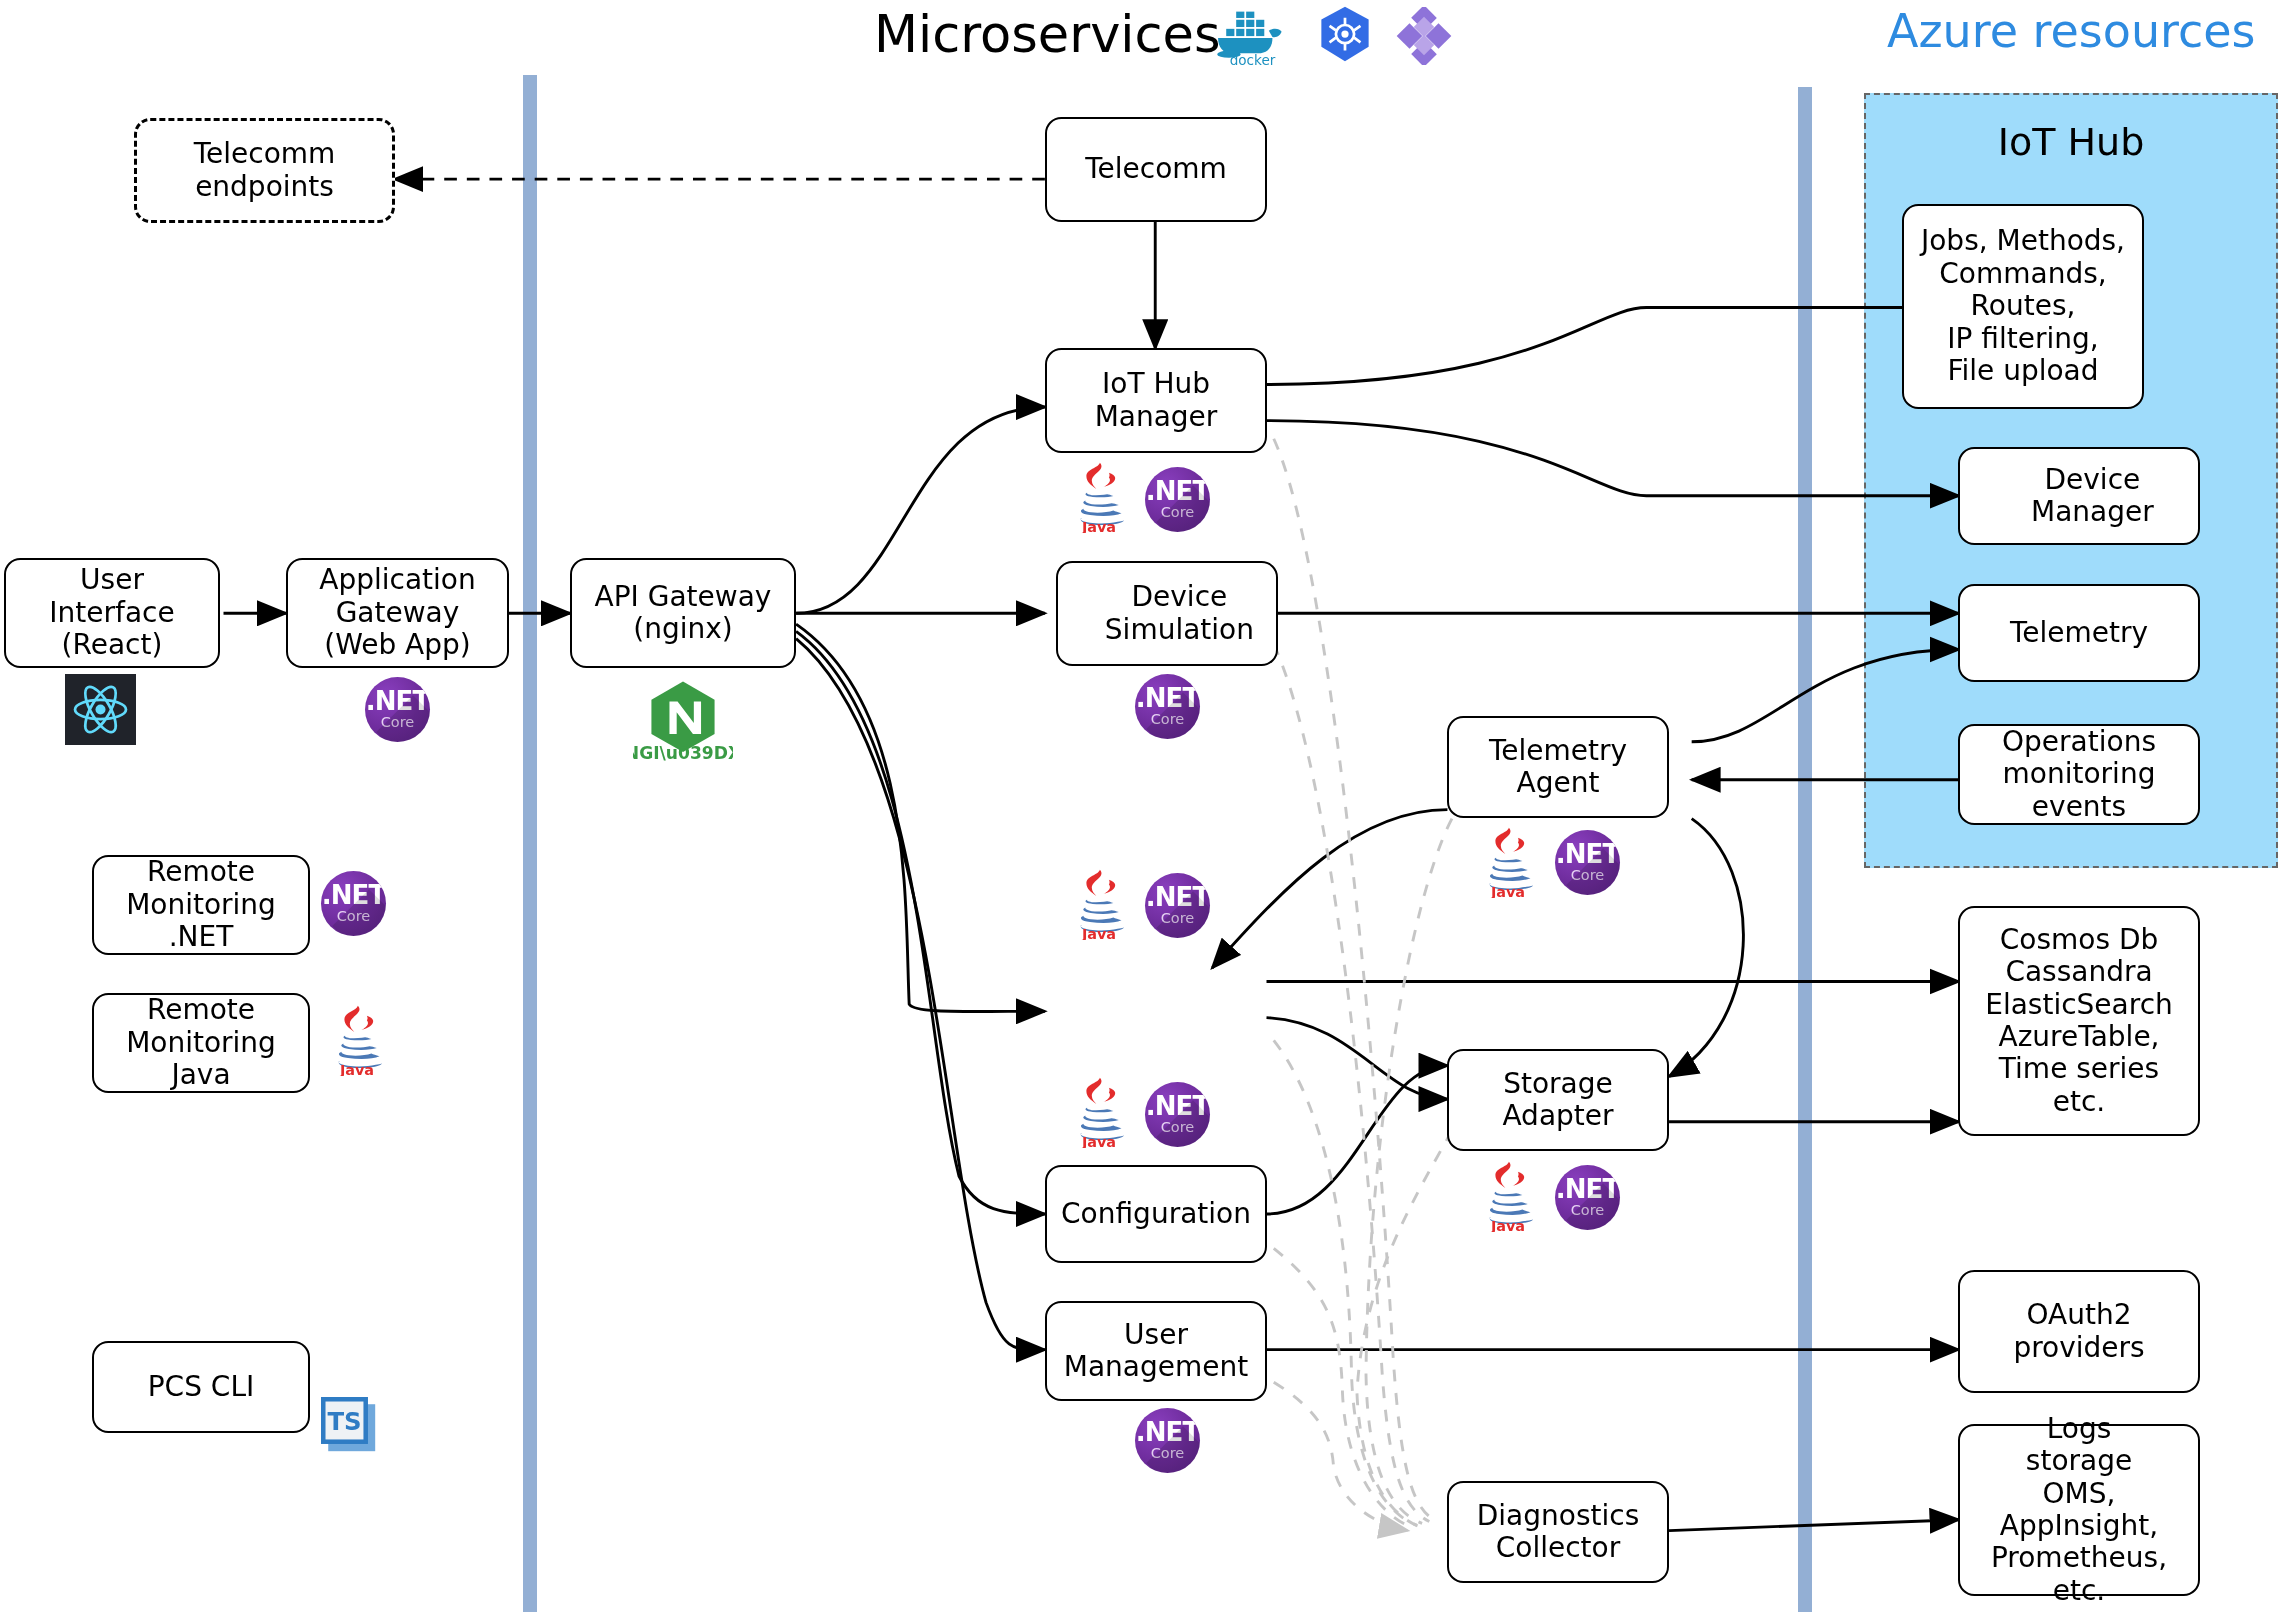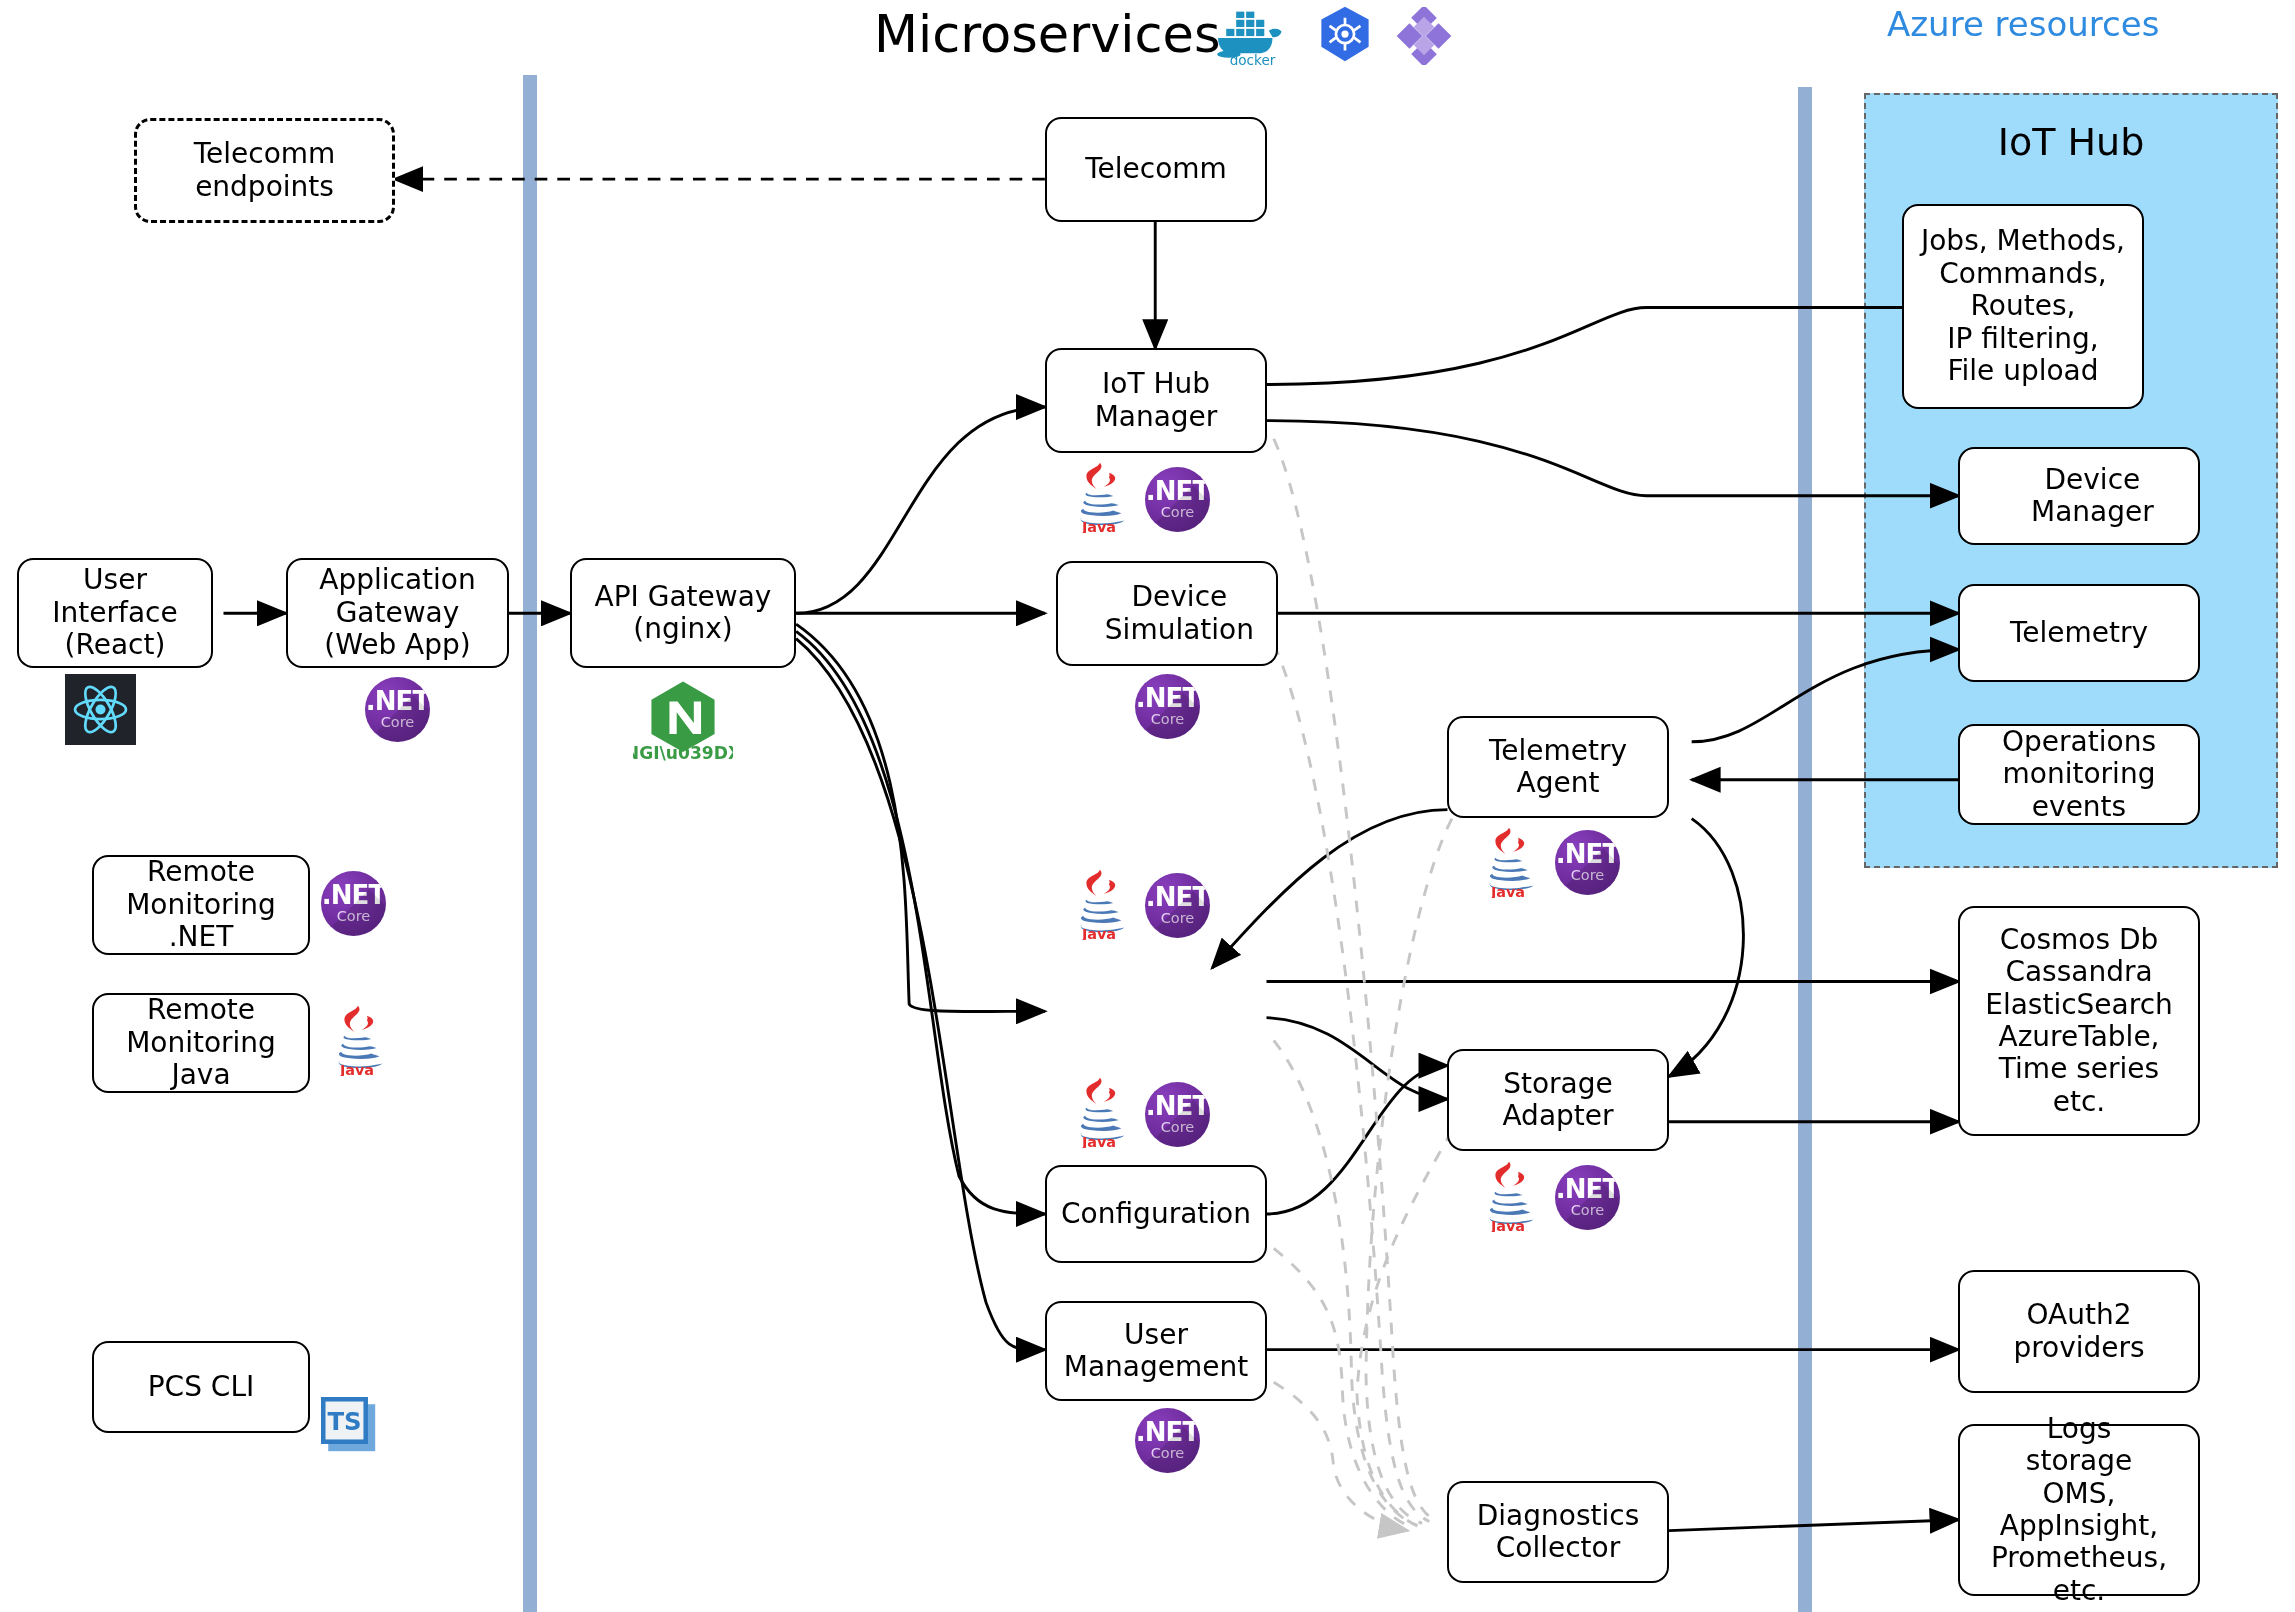--- a/index.html
+++ b/index.html
@@ -3,21 +3,21 @@
 <meta charset="utf-8">
 <style>
   html,body{margin:0;padding:0;background:#ffffff;}
   body{width:2296px;height:1612px;position:relative;overflow:hidden;
        font-family:"DejaVu Sans","Liberation Sans",sans-serif;}
   #stage{position:absolute;left:0;top:0;width:2296px;height:1612px;}
 
   .swimlane{position:absolute;background:#93AFD4;}
 
   .title{position:absolute;color:#000000;font-size:51px;white-space:nowrap;}
-  .title-azure{position:absolute;color:#2E8BE0;font-size:34px;white-space:nowrap;}
+  .title-azure{position:absolute;color:#2E8BE0;font-size:46px;white-space:nowrap;}
 
   .panel{position:absolute;background:#9FDCFB;border:2.7px dashed #666666;
          box-sizing:border-box;}
   .panel-title{position:absolute;color:#000000;font-size:38px;
                white-space:nowrap;text-align:center;}
 
   .node{position:absolute;box-sizing:border-box;background:#ffffff;
         border:2.7px solid #000000;border-radius:16.3px;
         display:flex;align-items:center;justify-content:center;
         text-align:center;line-height:1.16;color:#000000;font-size:28px;
@@ -163,21 +163,21 @@
     <path class="gl" d="M1605,1250 C1560,1330 1506,1420 1500,1540 C1504,1636 1538,1676 1570,1688"></path>
     <path class="gl" d="M1408,1380 C1470,1430 1482,1470 1484,1540 C1488,1630 1528,1676 1560,1688"></path>
     <path class="gl" d="M1408,1528 C1460,1560 1472,1590 1474,1620 C1480,1660 1520,1686 1556,1692" marker-end="url(#arg)"></path>
   </svg>
 
   <div class="node dashed" style="left:134px;top:118px;width:261px;height:105px;">
     <span class="lbl">Telecomm
 endpoints</span>
   </div>
 
-  <div class="node" style="left:17px;top:558px;width:196px;height:110px;">
+  <div class="node" style="left:4px;top:558px;width:216px;height:110px;">
     <span class="lbl">User Interface
 (React)</span>
   </div>
 
   <svg class="react" style="left:65px;top:674px;" viewBox="0 0 78 78">
     <rect width="78" height="78" fill="#20232A"></rect>
     <g stroke="#61DAFB" stroke-width="3" fill="none">
       <ellipse cx="39" cy="39" rx="28" ry="10.5"></ellipse>
       <ellipse cx="39" cy="39" rx="28" ry="10.5" transform="rotate(60 39 39)"></ellipse>
       <ellipse cx="39" cy="39" rx="28" ry="10.5" transform="rotate(120 39 39)"></ellipse>

